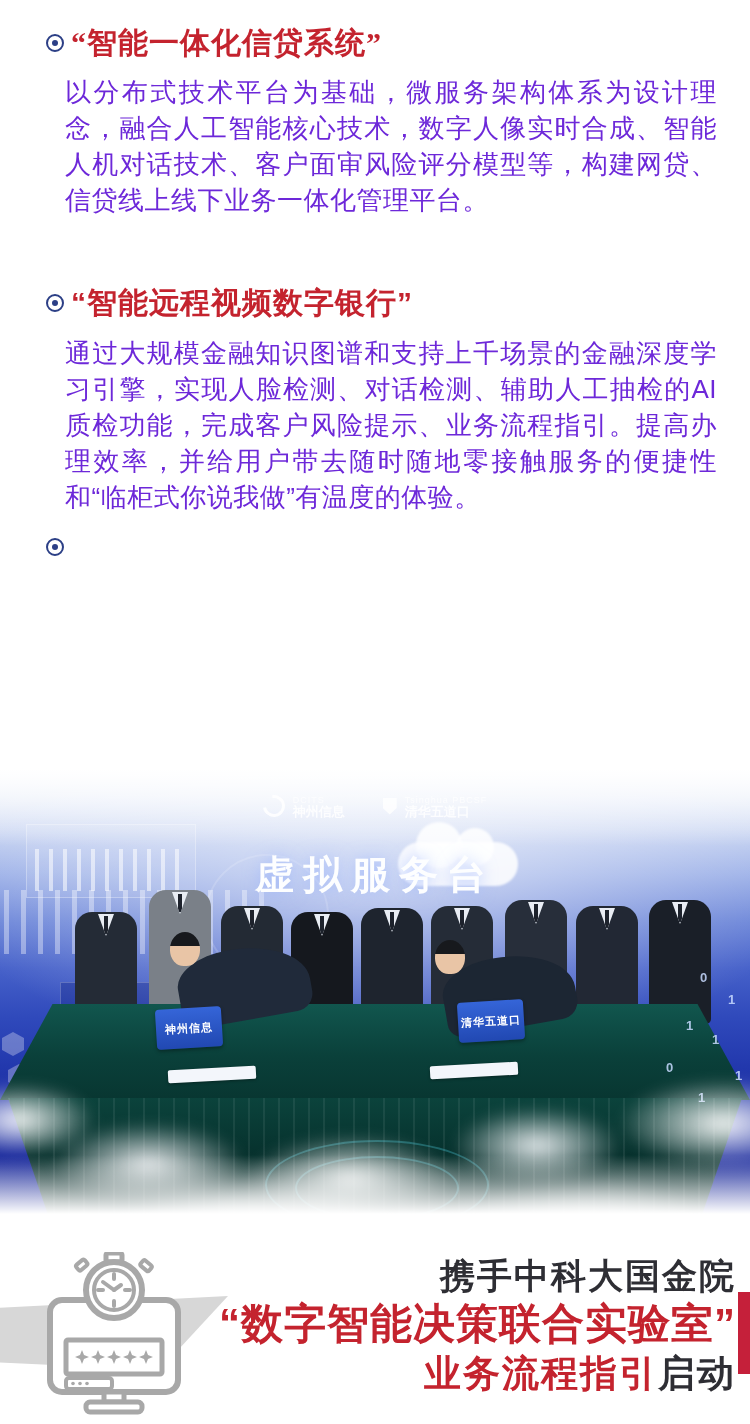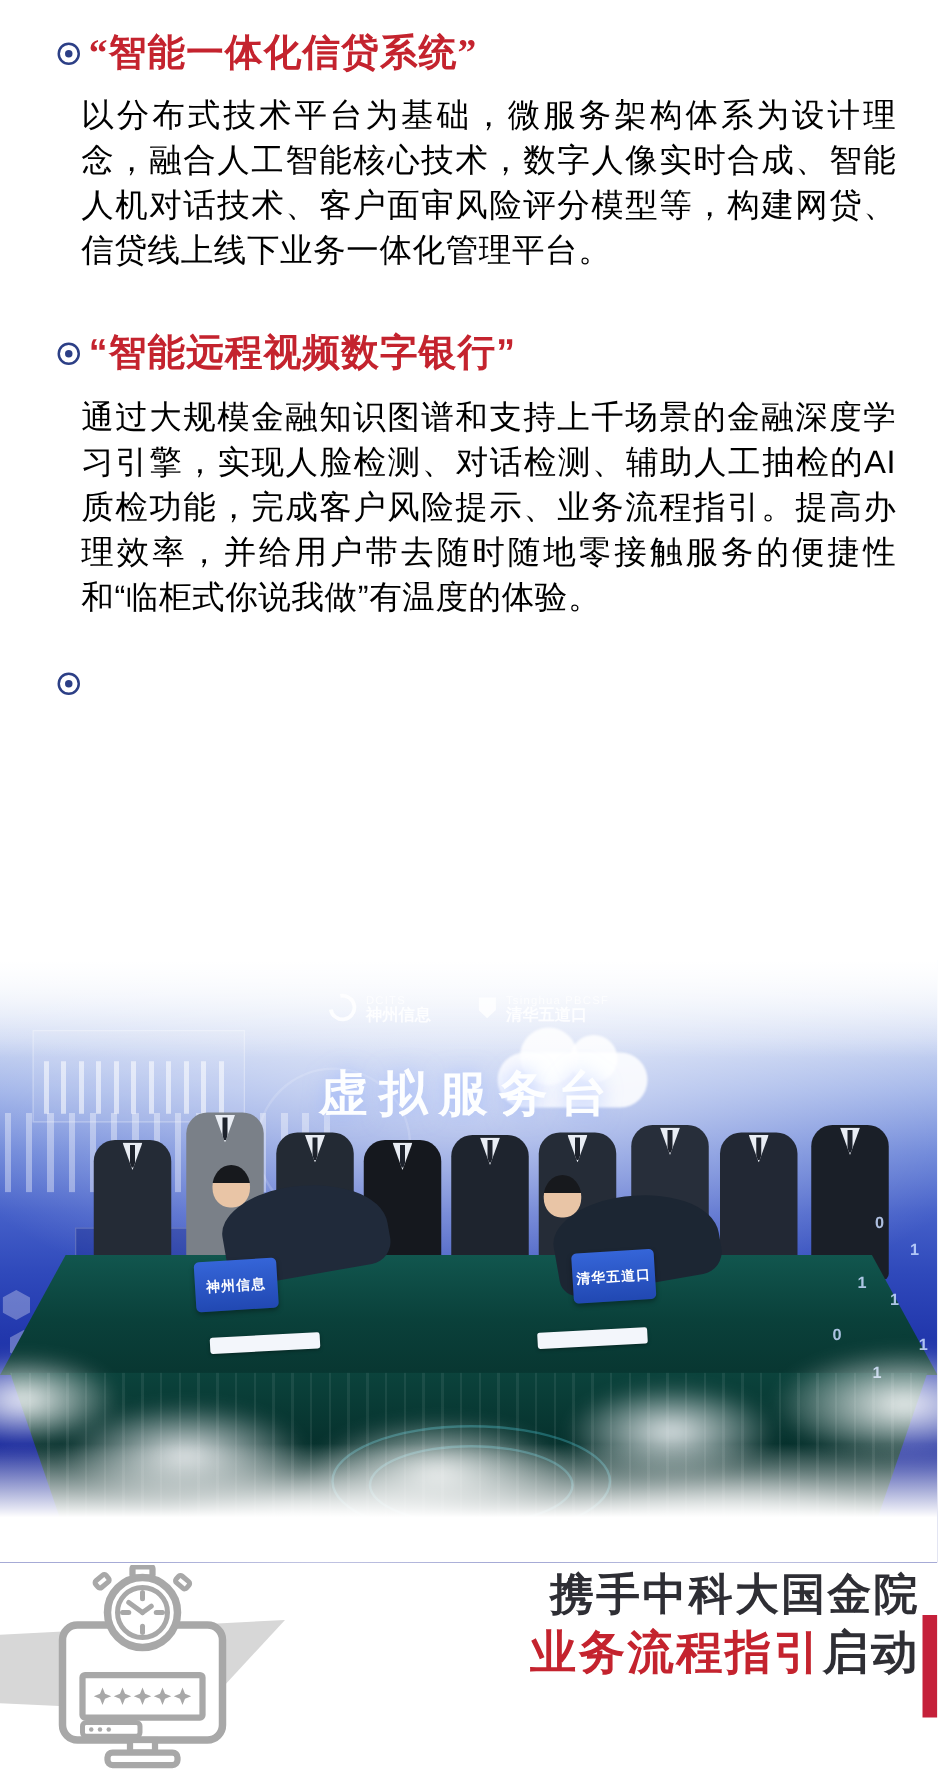--- a/index.html
+++ b/index.html
@@ -5,23 +5,23 @@
   html,body{margin:0;padding:0;background:#fff;}
   .page{position:relative;width:750px;height:1424px;background:#fff;overflow:hidden;
         font-family:"Liberation Sans","DejaVu Sans",sans-serif;}
 
   
   .section{position:absolute;left:46px;width:676px;}
   .sec-head{display:flex;align-items:center;gap:7px;}
   .bullet{flex:0 0 auto;width:14px;height:14px;border:2px solid #2c3f86;border-radius:50%;position:relative;}
   .bullet::after{content:"";position:absolute;left:4px;top:4px;width:6px;height:6px;border-radius:50%;background:#2c3f86;}
   .sec-title{font-size:30px;font-weight:800;color:#c4232e;letter-spacing:1px;line-height:34px;}
-  .sec-body{margin:15px 0 0 19px;width:652px;font-size:26px;line-height:36px;color:#000000;
+  .sec-body{margin:15px 0 0 19px;width:652px;font-size:26px;line-height:36px;color:#6d28d9;
             text-align:justify;letter-spacing:.5px;}
-  #sec1{top:26px;font-family:Liberation Serif, serif;} #sec2{top:266px;} #sec3{top:538px;}
+  #sec1{top:26px;font-family:Liberation Serif, serif;} #sec2{top:286px;} #sec3{top:538px;}
 
   
   .photo{position:absolute;left:0;top:768px;width:750px;height:482px;overflow:hidden;
     background:
       radial-gradient(620px 260px at 50% 24%, rgba(255,255,255,.55), rgba(255,255,255,0) 70%),
       linear-gradient(180deg,#f2f5fc 0%,#e2e9f8 6%,#c9d5f2 13%,#9db1e8 22%,#6a84d8 32%,
                       #4560c9 42%,#2f49bb 52%,#2238ad 62%,#1a2ca2 72%,#15259a 82%,#121f92 100%);}
   .photo-topfade{position:absolute;left:0;top:0;width:100%;height:78px;
       background:linear-gradient(180deg,#fff 0%,rgba(255,255,255,0) 100%);}
   .logos{position:absolute;left:0;top:26px;width:100%;display:flex;justify-content:center;gap:38px;
@@ -248,17 +248,18 @@
       <path transform="translate(90 105)" d="M0,-7 L2,-2 L7,0 L2,2 L0,7 L-2,2 L-7,0 L-2,-2 Z"></path>
       <path transform="translate(106 105)" d="M0,-7 L2,-2 L7,0 L2,2 L0,7 L-2,2 L-7,0 L-2,-2 Z"></path>
       <circle cx="33" cy="131.5" r="1.8"></circle>
         <circle cx="40" cy="131.5" r="1.8"></circle>
         <circle cx="47" cy="131.5" r="1.8"></circle>
     </g>
   </svg>
 
   <div class="footer-text">
     <div class="ft1">携手中科大国金院</div>
+    <div class="ft2">“数字智能决策联合实验室”</div>
     <div class="ft3"><span class="red">业务流程指引</span><span class="dark">启动</span></div>
   </div>
 
   <div class="red-bar"></div>
 </div>
 
 </body></html>

